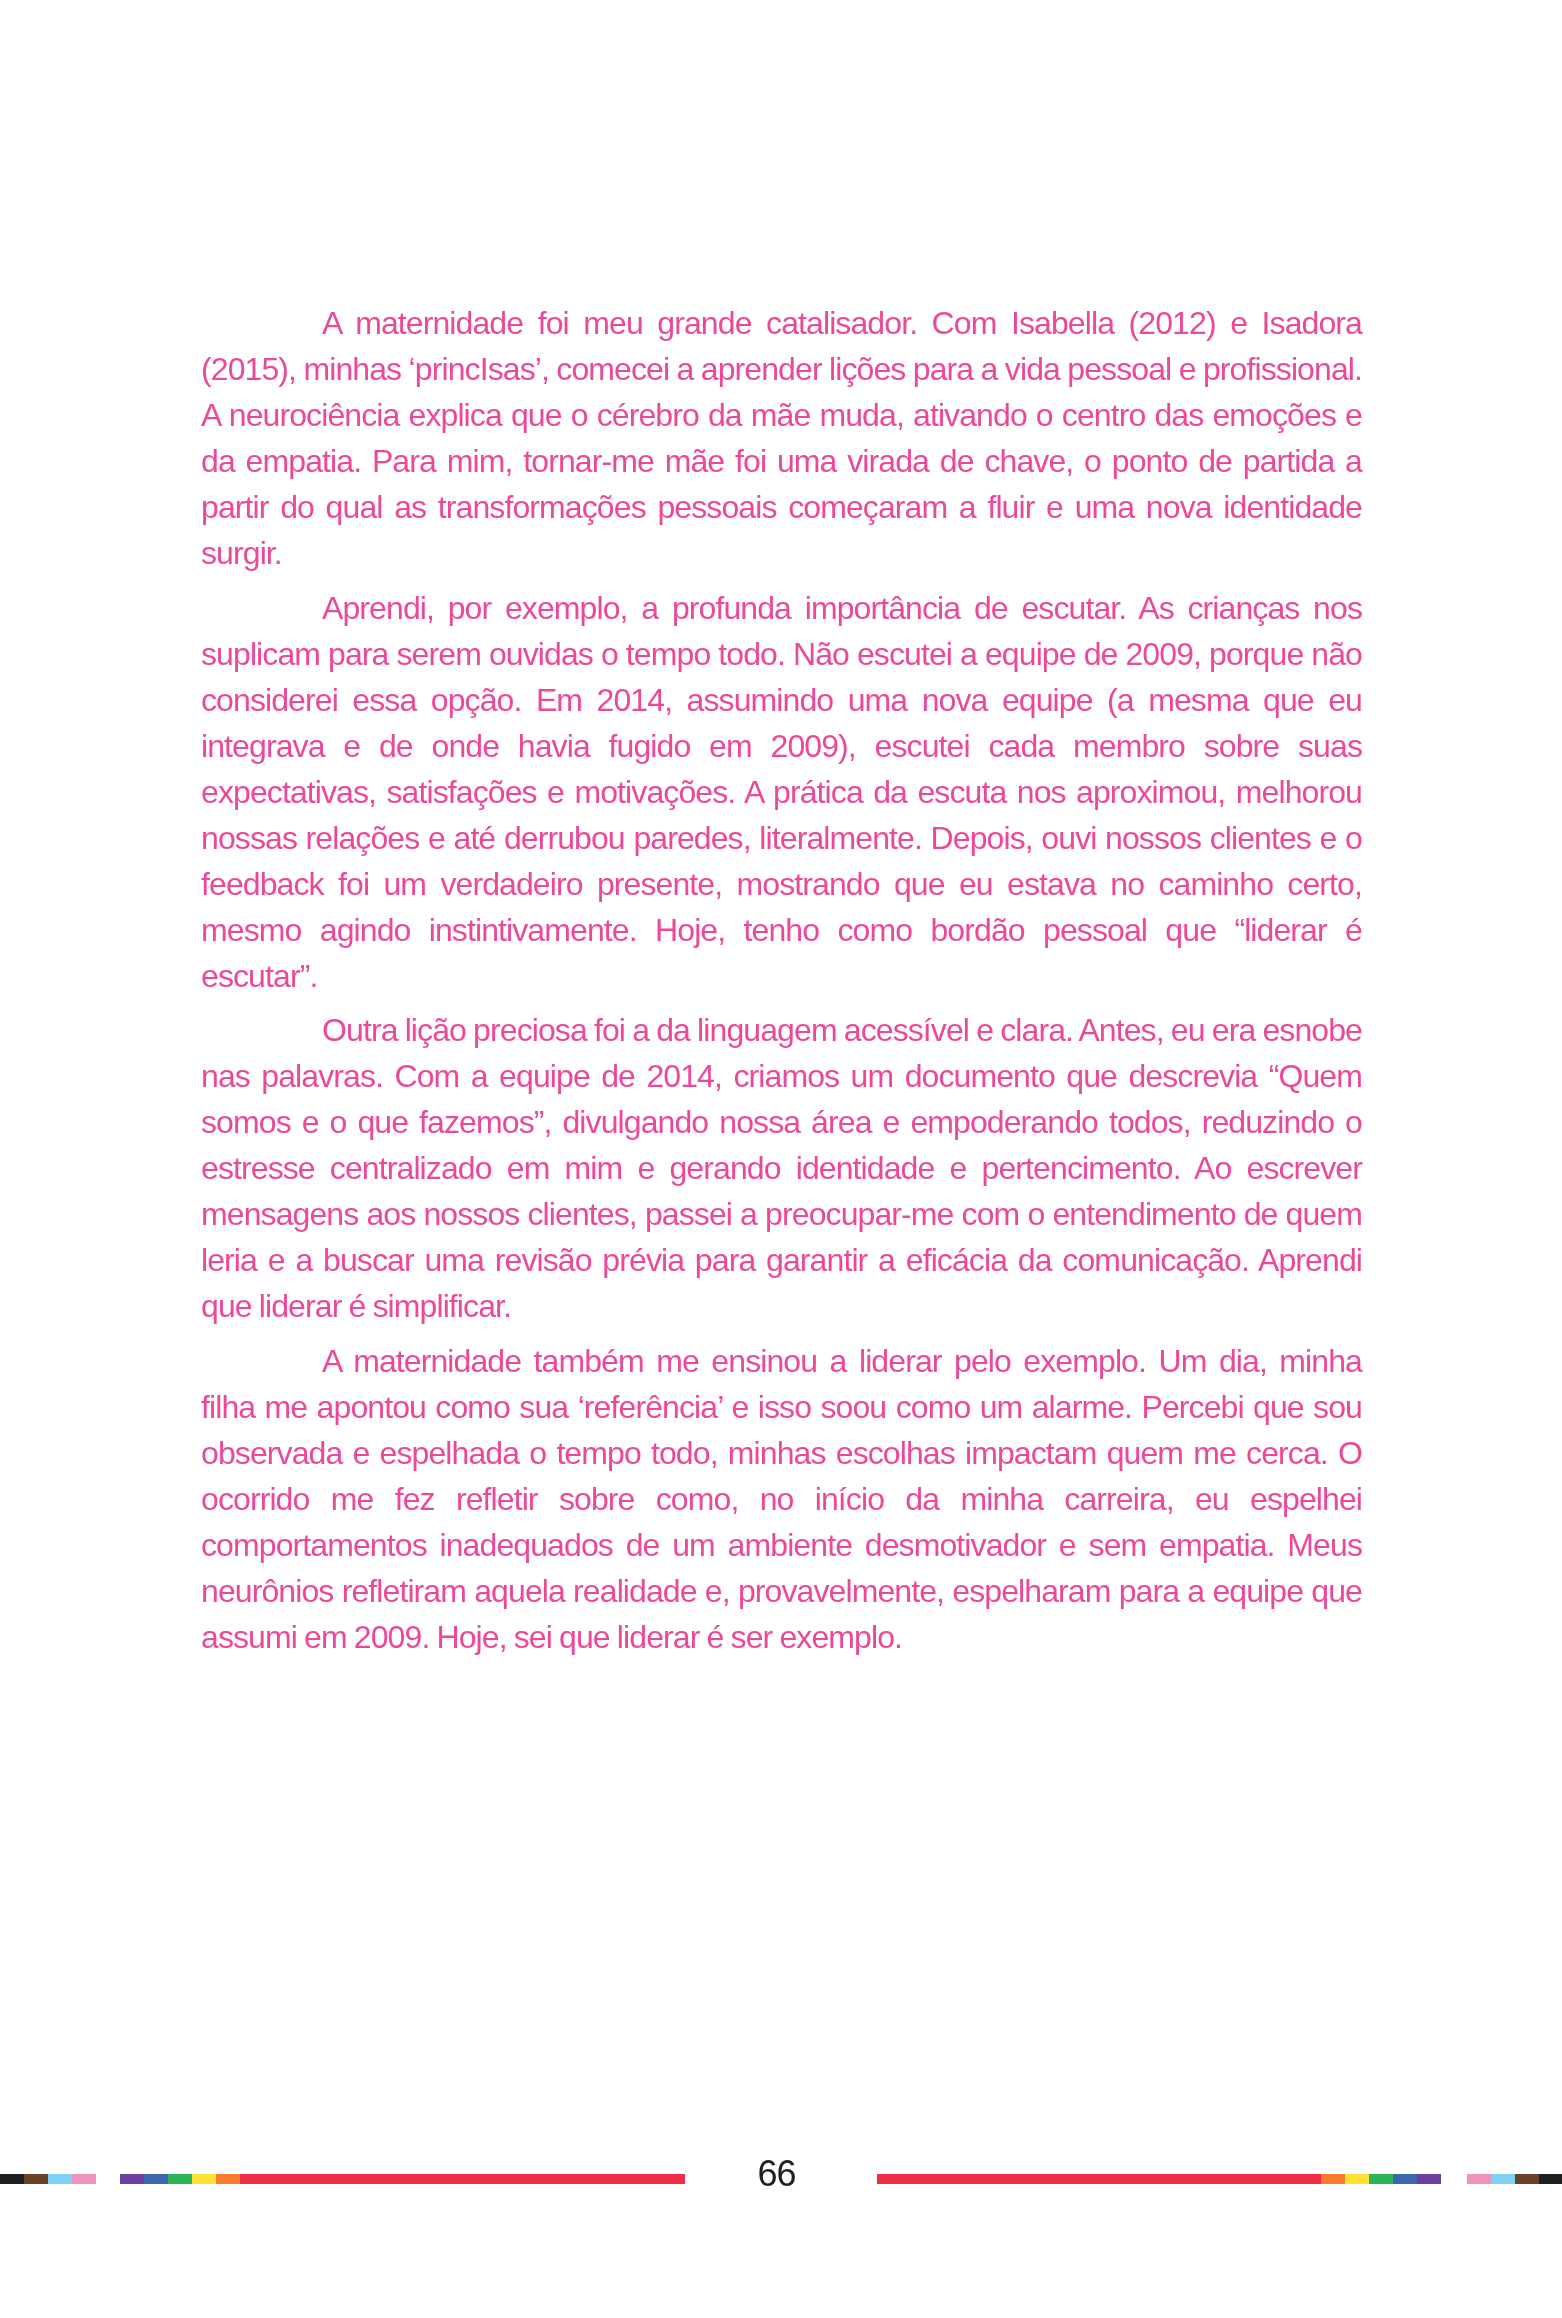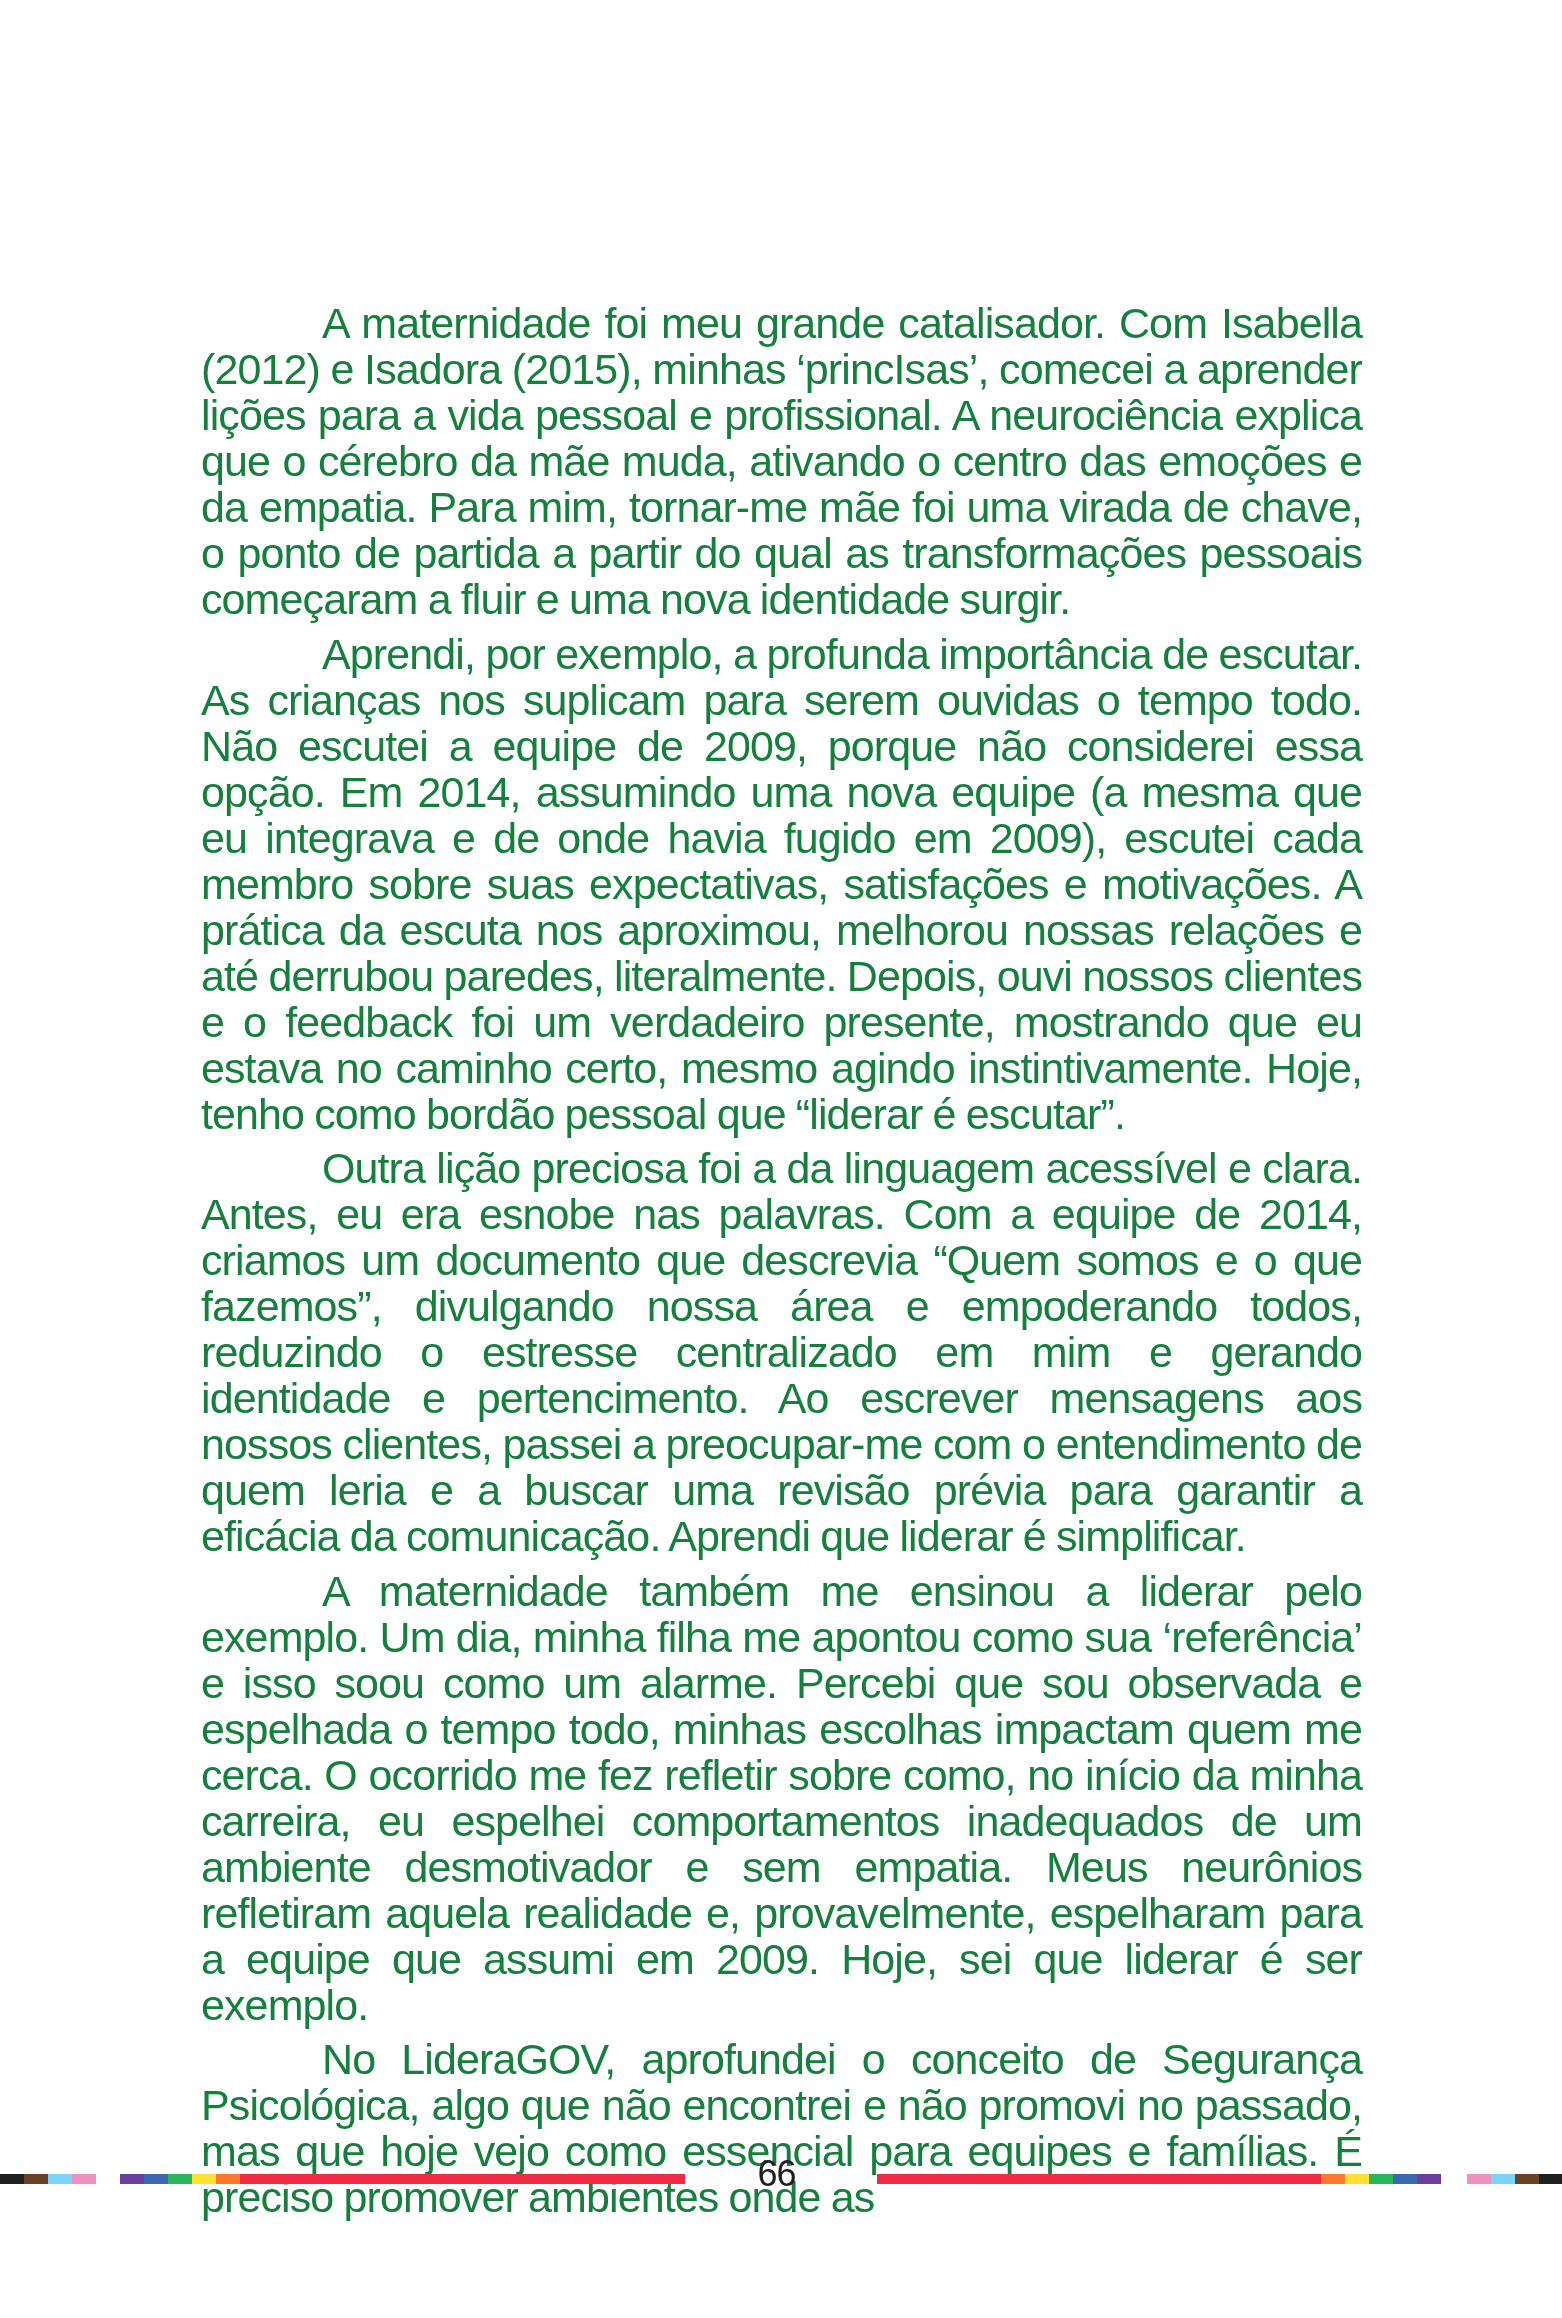--- a/index.html
+++ b/index.html
@@ -4,23 +4,23 @@
   <style>
     html, body { margin: 0; padding: 0; background: #ffffff; }
     body { width: 1563px; height: 2319px; position: relative; overflow: hidden; }
     .page { position: absolute; left: 0; top: 0; width: 1563px; height: 2319px; background: #fff; }
     .text-block {
       position: absolute;
       left: 201px;
       top: 300px;
       width: 1161px;
       font-family: "Liberation Sans", sans-serif;
-      font-size: 43px;
+      font-size: 32px;
       line-height: 46px;
-      color: #15803d;
+      color: #ec4899;
       letter-spacing: -0.9px;
       word-spacing: -0.9px;
     }
     .text-block p {
       margin: 0 0 8.5px 0;
       text-align: justify;
       text-indent: 121px;
       transform: scaleX(1);
     }
     .footer-bar {
@@ -44,21 +44,20 @@
   </style>
 </head>
 <body>
 
 <div class="page">
   <div class="text-block">
     <p>A maternidade foi meu grande catalisador. Com Isabella (2012) e Isadora (2015), minhas ‘princIsas’, comecei a aprender lições para a vida pessoal e profissional. A neurociência explica que o cérebro da mãe muda, ativando o centro das emoções e da empatia. Para mim, tornar-me mãe foi uma virada de chave, o ponto de partida a partir do qual as transformações pessoais começaram a fluir e uma nova identidade surgir.</p>
     <p>Aprendi, por exemplo, a profunda importância de escutar. As crianças nos suplicam para serem ouvidas o tempo todo. Não escutei a equipe de 2009, porque não considerei essa opção. Em 2014, assumindo uma nova equipe (a mesma que eu integrava e de onde havia fugido em 2009), escutei cada membro sobre suas expectativas, satisfações e motivações. A prática da escuta nos aproximou, melhorou nossas relações e até derrubou paredes, literalmente. Depois, ouvi nossos clientes e o feedback foi um verdadeiro presente, mostrando que eu estava no caminho certo, mesmo agindo instintivamente. Hoje, tenho como bordão pessoal que “liderar é escutar”.</p>
     <p>Outra lição preciosa foi a da linguagem acessível e clara. Antes, eu era esnobe nas palavras. Com a equipe de 2014, criamos um documento que descrevia “Quem somos e o que fazemos”, divulgando nossa área e empoderando todos, reduzindo o estresse centralizado em mim e gerando identidade e pertencimento. Ao escrever mensagens aos nossos clientes, passei a preocupar-me com o entendimento de quem leria e a buscar uma revisão prévia para garantir a eficácia da comunicação. Aprendi que liderar é simplificar.</p>
     <p>A maternidade também me ensinou a liderar pelo exemplo. Um dia, minha filha me apontou como sua ‘referência’ e isso soou como um alarme. Percebi que sou observada e espelhada o tempo todo, minhas escolhas impactam quem me cerca. O ocorrido me fez refletir sobre como, no início da minha carreira, eu espelhei comportamentos inadequados de um ambiente desmotivador e sem empatia. Meus neurônios refletiram aquela realidade e, provavelmente, espelharam para a equipe que assumi em 2009. Hoje, sei que liderar é ser exemplo.</p>
-    <p>No LideraGOV, aprofundei o conceito de Segurança Psicológica, algo que não encontrei e não promovi no passado, mas que hoje vejo como essencial para equipes e famílias. É preciso promover ambientes onde as</p>
   </div>
 
   <div>
 
     <div class="footer-bar" style="left: 0px; width: 24px; background: rgb(30, 32, 34);"></div>
     <div class="footer-bar" style="left: 24px; width: 24px; background: rgb(107, 66, 38);"></div>
     <div class="footer-bar" style="left: 48px; width: 24px; background: rgb(125, 211, 245);"></div>
     <div class="footer-bar" style="left: 72px; width: 24px; background: rgb(240, 146, 191);"></div>
     <div class="footer-bar" style="left: 120px; width: 24px; background: rgb(106, 63, 160);"></div>
     <div class="footer-bar" style="left: 144px; width: 24px; background: rgb(61, 102, 176);"></div>

